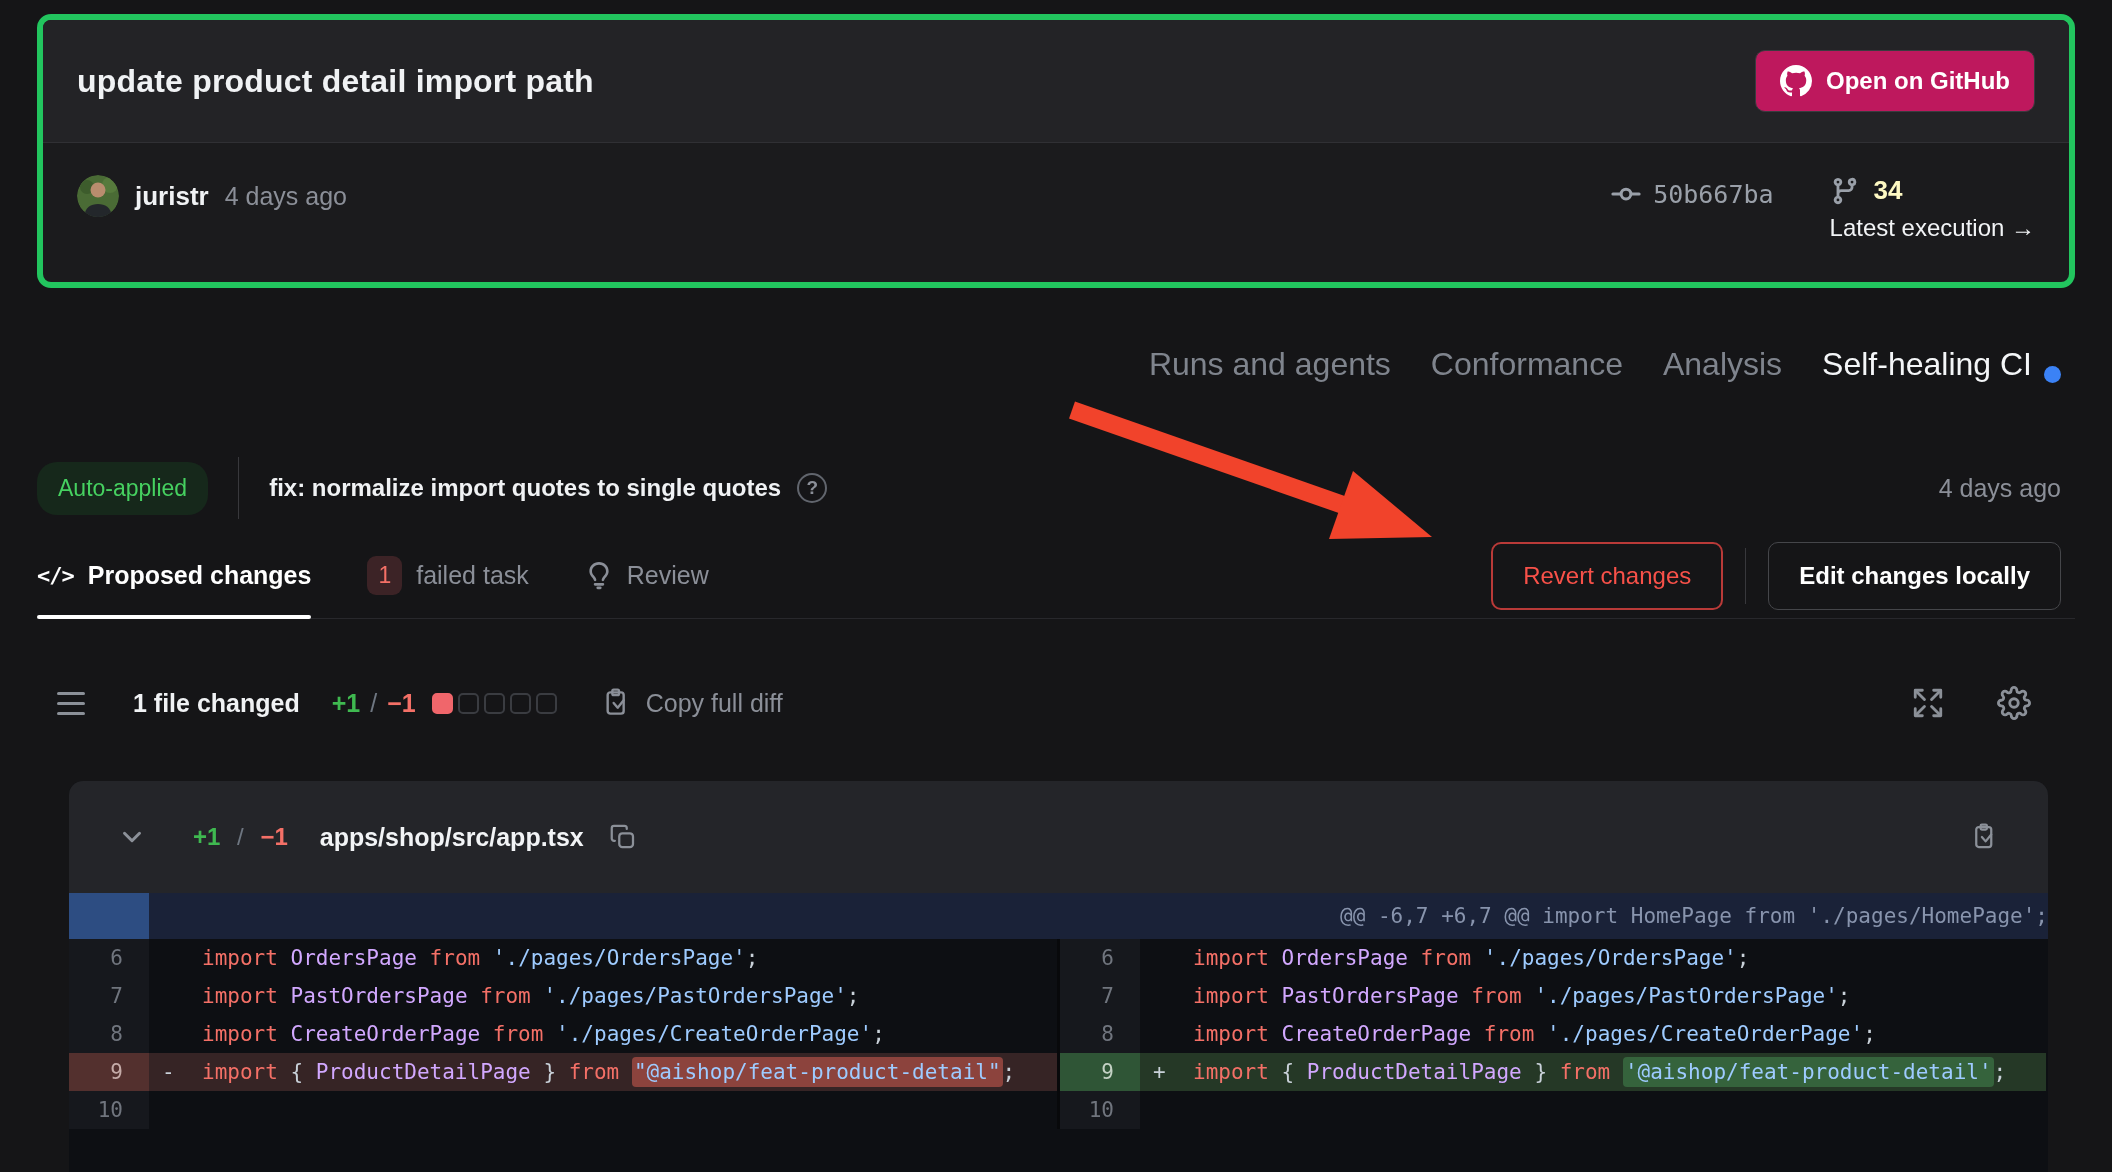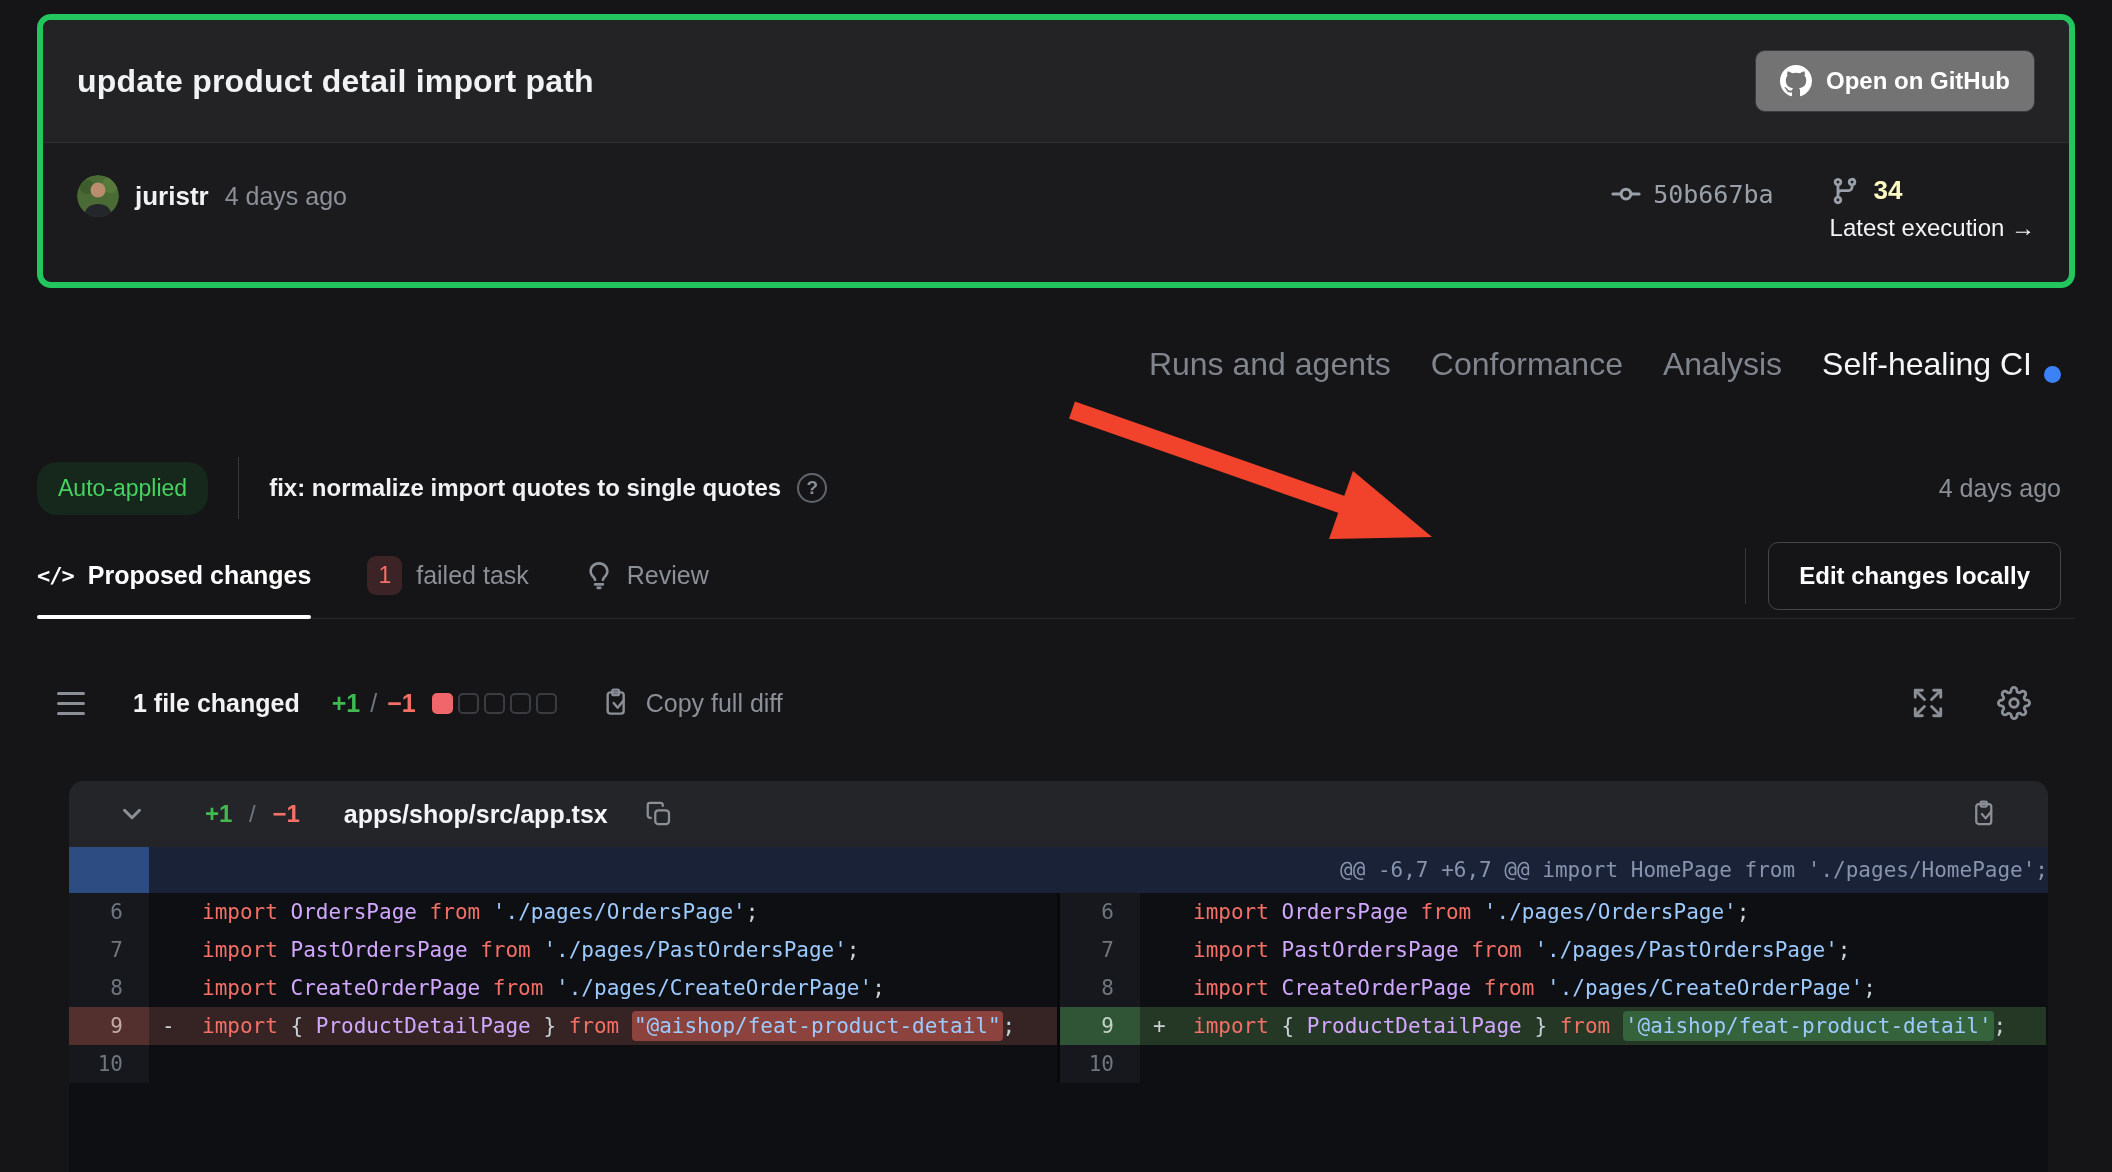--- a/index.html
+++ b/index.html
@@ -5,21 +5,21 @@
   * { margin:0; padding:0; box-sizing:border-box; }
   html,body { width:2112px; height:1172px; overflow:hidden; background:#151517;
     font-family:"Liberation Sans", sans-serif; color:#f0f2f4; position:relative; }
   .main { width:2038px; margin:0 auto; padding-top:14px; position:relative; }
 
   
   .commit-card { border:6px solid #22c55e; border-radius:14px; overflow:hidden; background:#1b1b1d; }
   .commit-card .card-head { background:#232326; padding:30px 34px; border-bottom:1px solid #303034;
     display:flex; align-items:center; justify-content:space-between; }
   .commit-title { font-size:32px; font-weight:700; letter-spacing:.2px; }
-  .gh-btn { display:flex; align-items:center; gap:14px; background:#737373; border:1px solid #3a3b3f;
+  .gh-btn { display:flex; align-items:center; gap:14px; background:#be185d; border:1px solid #3a3b3f;
     border-radius:10px; padding:14px 24px; font-size:24px; font-weight:600; color:#fff; cursor:pointer; }
   .gh-btn svg { width:32px; height:32px; fill:#fff; }
   .card-body { padding:32px 34px 40px 34px; display:flex; justify-content:space-between; align-items:flex-start; }
   .author { display:flex; align-items:center; gap:16px; }
   .avatar { width:42px; height:42px; border-radius:50%; overflow:hidden; flex:none; }
   .author-name { font-size:26px; font-weight:700; }
   .author-time { font-size:25px; color:#8b8f98; }
   .meta-right { display:flex; gap:56px; align-items:flex-start; }
   .sha-wrap { display:flex; align-items:center; gap:12px; margin-top:4px; }
   .sha { font-family:"DejaVu Sans Mono", monospace; font-size:25px; color:#9aa0a9; }
@@ -73,21 +73,21 @@
   .blocks { display:flex; gap:5px; margin-left:16px; }
   .block { width:21px; height:21px; border-radius:5px; border:2px solid #3a3c41; }
   .block.filled { background:#f0666b; border-color:#f0666b; }
   .copy-diff { display:flex; align-items:center; gap:13px; margin-left:44px; color:#8b8f98; font-size:25px; cursor:pointer; }
   .tb-right { margin-left:auto; display:flex; align-items:center; gap:52px; }
   .tb-icon { cursor:pointer; display:flex; }
   .tb-icon svg { width:34px; height:34px; stroke:#8b9098; fill:none; stroke-width:2; stroke-linecap:round; stroke-linejoin:round; }
 
   
   .diff-card { margin:54px 27px 0 32px; border-radius:14px 14px 0 0; overflow:hidden; background:#0d0f13; height:420px; }
-  .file-head { background:#242529; height:66px; display:flex; align-items:center; padding:0 48px; gap:16px; }
+  .file-head { background:#242529; height:112px; display:flex; align-items:center; padding:0 48px; gap:4px; }
   .chev { display:flex; cursor:pointer; }
   .chev svg { width:30px; height:30px; stroke:#8b9098; fill:none; stroke-width:2.4; stroke-linecap:round; stroke-linejoin:round; }
   .file-stats { margin-left:42px; font-size:24px; font-weight:600; }
   .file-path { margin-left:28px; font-size:25px; font-weight:700; color:#f2f4f6; }
   .copy-ic { margin-left:20px; cursor:pointer; display:flex; }
   .copy-ic svg, .clip-right svg { width:30px; height:30px; stroke:#8b9098; fill:none; stroke-width:1.8; stroke-linecap:round; stroke-linejoin:round; }
   .clip-right { margin-left:auto; cursor:pointer; display:flex; }
 
   .hunk-row { display:flex; background:#1a2238; height:46px; align-items:center;justify-content:space-between; }
   .hunk-gut { width:80px; align-self:stretch; background:#2d4d82; flex:none; }
@@ -201,20 +201,21 @@
       <span class="fail-badge">1</span>
       <span>failed task</span>
     </div>
     <div class="tab">
       <svg viewBox="0 0 16 16">
           <path d="M8 1.5c-2.363 0-4 1.69-4 3.75 0 .984.424 1.625.984 2.304l.214.253c.223.264.47.556.673.848.284.411.537.896.621 1.49a.75.75 0 0 1-1.484.211c-.04-.282-.163-.547-.37-.847a8.456 8.456 0 0 0-.542-.68c-.084-.1-.173-.205-.268-.32C3.201 7.75 2.5 6.766 2.5 5.25 2.5 2.31 4.863 0 8 0s5.5 2.31 5.5 5.25c0 1.516-.701 2.5-1.328 3.259-.095.115-.184.22-.268.319-.207.245-.383.453-.541.681-.208.3-.33.565-.37.847a.751.751 0 0 1-1.485-.212c.084-.593.337-1.078.621-1.489.203-.292.45-.584.673-.848.075-.088.147-.173.213-.253.561-.679.985-1.32.985-2.304 0-2.06-1.637-3.75-4-3.75ZM5.75 12h4.5a.75.75 0 0 1 0 1.5h-4.5a.75.75 0 0 1 0-1.5Zm.75 2.75a.75.75 0 0 1 .75-.75h1.5a.75.75 0 0 1 0 1.5h-1.5a.75.75 0 0 1-.75-.75Z"></path>
         </svg>
       <span>Review</span>
     </div>
     <div class="actions">
+      <button class="btn btn-revert">Revert changes</button>
       <span class="v-div2"></span>
       <button class="btn btn-edit">Edit changes locally</button>
     </div>
   </div>
 
   <div class="diff-toolbar">
     <span class="burger">
         <span></span>
         <span></span>
         <span></span>

